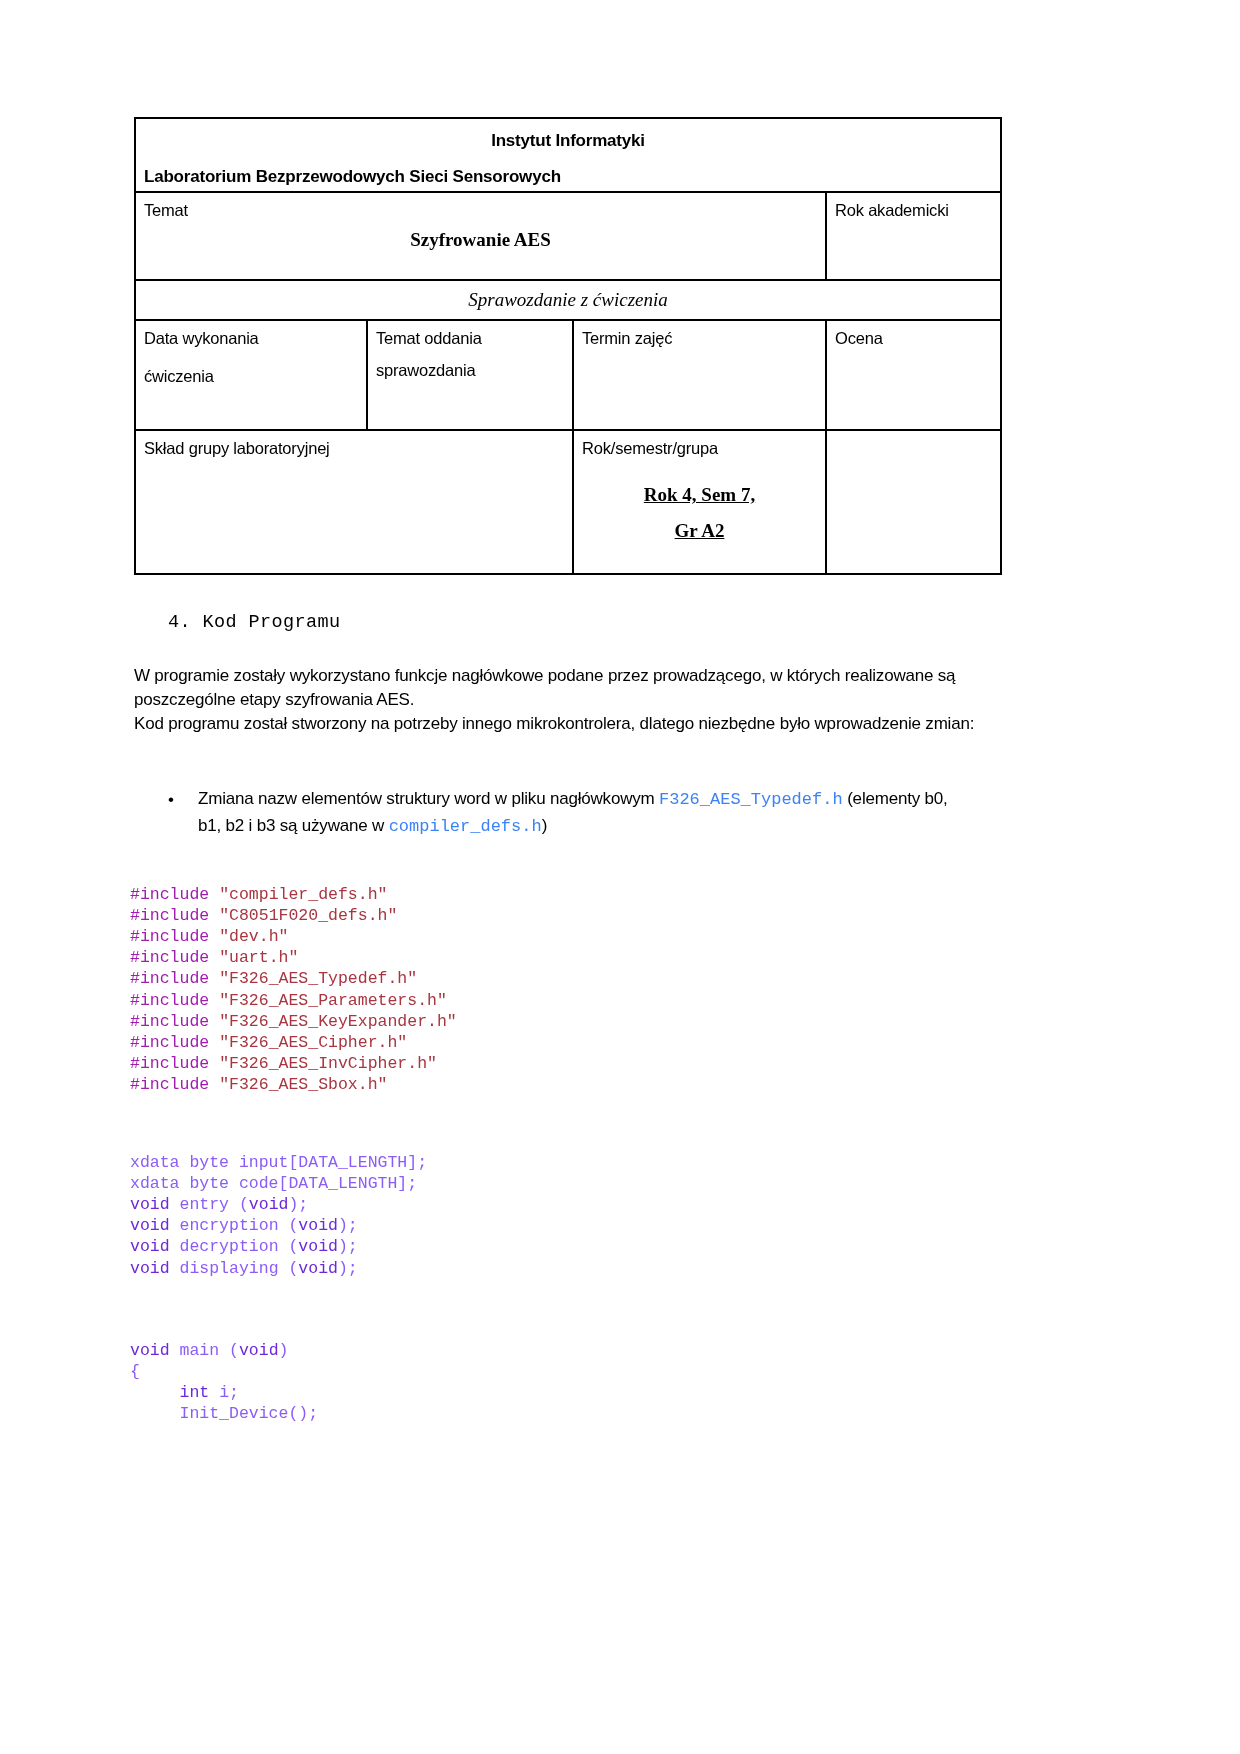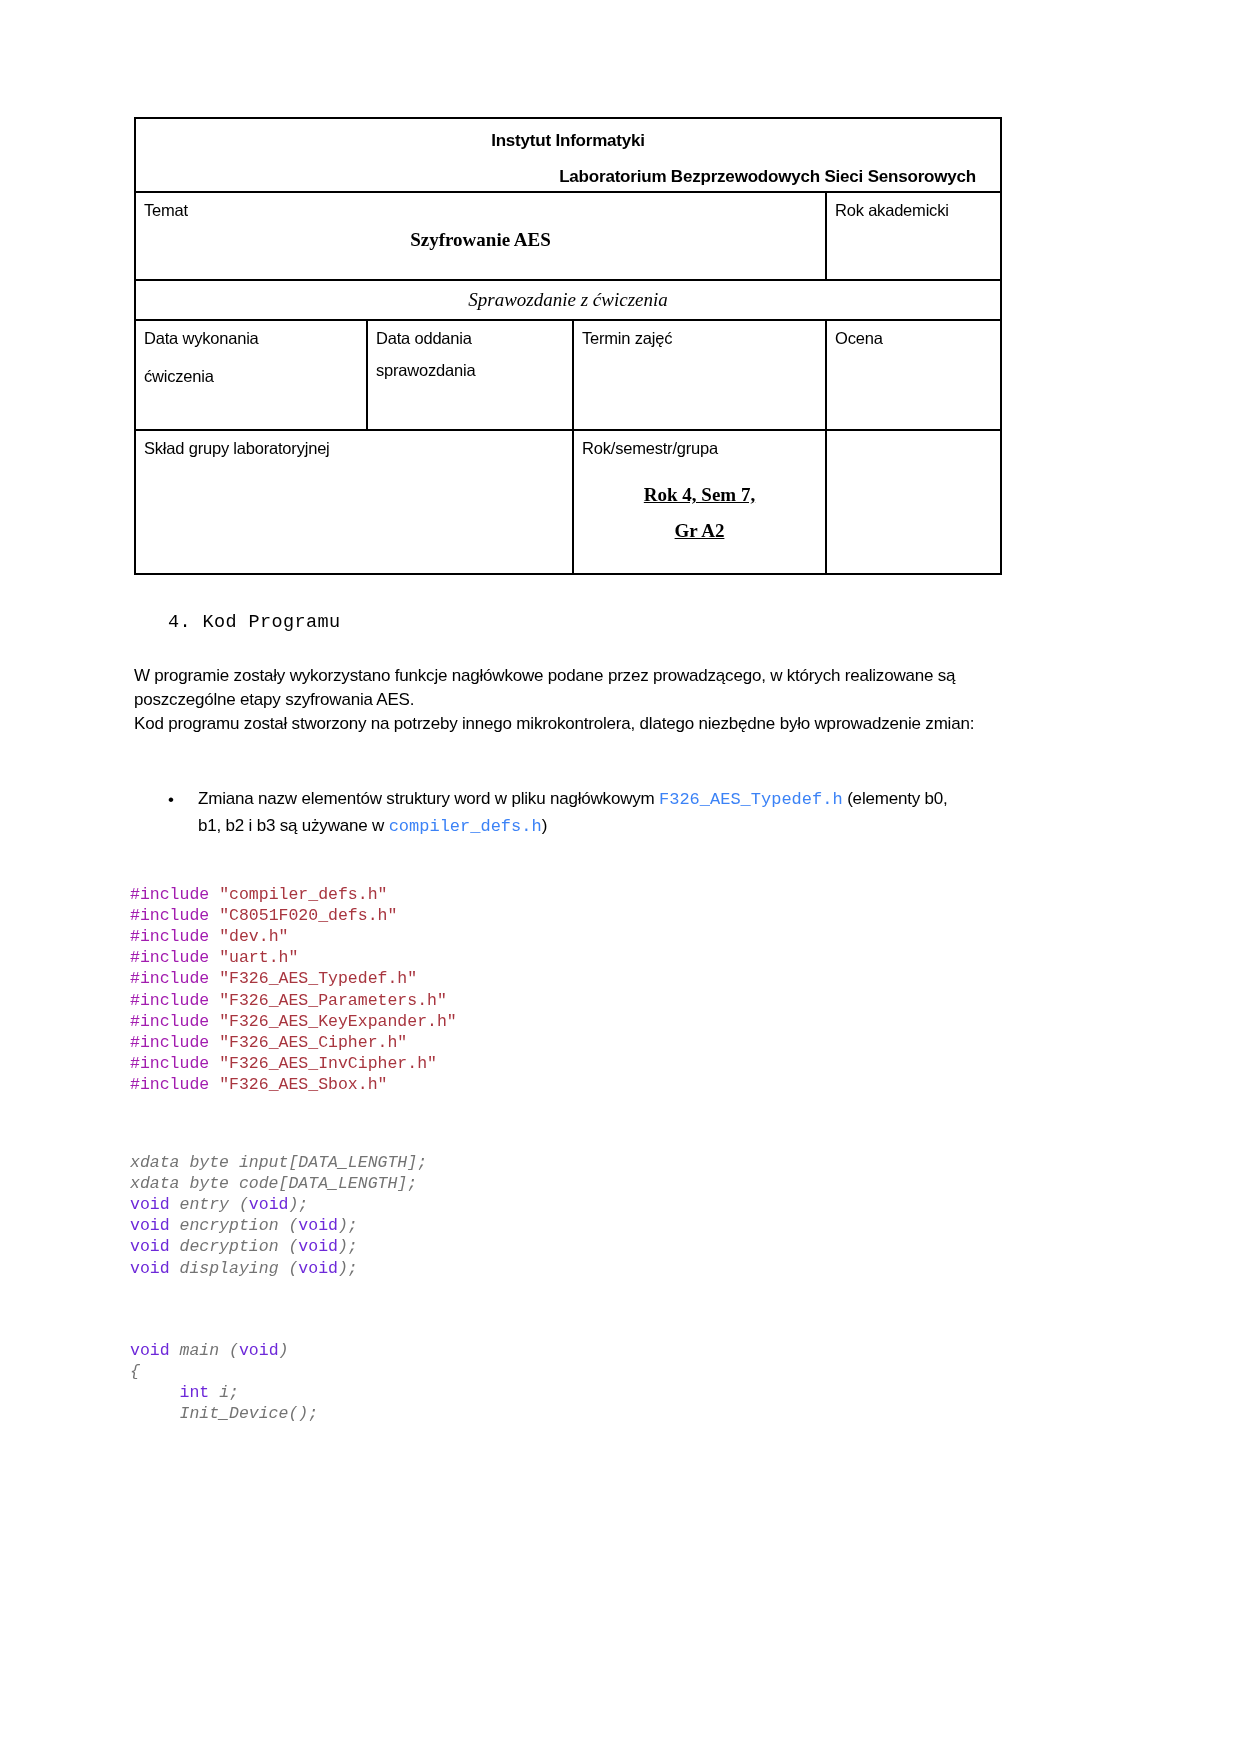--- a/index.html
+++ b/index.html
@@ -43,24 +43,24 @@
   }
 
   .title-band {
     text-align: center;
     font-weight: bold;
     font-size: 17px;
     padding: 12px 8px 6px 8px;
     letter-spacing: -0.2px;
   }
   .title-band2 {
-    text-align: right;
-    font-weight: bold;
-    font-size: 17px;
-    padding: 10px 24px 4px 8px;
+    text-align: left;
+    font-weight: bold;
+    font-size: 17px;
+    padding: 10px 12px 4px 8px;
     letter-spacing: -0.2px;
   }
   .title-band3 {
     text-align: center;
     font-family: "Liberation Serif", serif;
     font-style: italic;
     font-size: 19px;
     padding: 8px 8px 8px 8px;
   }
 
@@ -156,21 +156,21 @@
     line-height: 1.28;
     white-space: pre;
   }
   #code-includes { left: 130px; top: 884px; }
   #code-decls    { left: 130px; top: 1152px; }
   #code-main     { left: 130px; top: 1340px; }
 
   .k-pre   { color: #a21caf; }   
   .k-str   { color: #a8353f; }   
   .k-type  { color: #6d28d9; }   
-  .k-plain { color: #737373; font-style: italic; }
+  .k-plain { color: #8b5cf6; }
 </style>
 </head>
 <body>
 
 <div class="page">
 
   <table class="hdr-table">
     <colgroup>
       <col style="width:232px">
       <col style="width:206px">
@@ -205,21 +205,21 @@
         </td>
       </tr>
 
       <tr class="row-dates">
         <td>
           <div class="cell-pad lbl lbl-center">Data wykonania</div>
           <div class="lbl lbl-center" style="padding:10px 8px 0 8px;">ćwiczenia</div>
           <div class="cell-pad lbl"></div>
         </td>
         <td>
-          <div class="cell-pad lbl">Data oddania</div>
+          <div class="cell-pad lbl">Temat oddania</div>
           <div class="lbl" style="padding:4px 8px 0 8px;">sprawozdania</div>
           <div class="cell-pad lbl"></div>
         </td>
         <td>
           <div class="cell-pad lbl">Termin zajęć</div>
           <div class="cell-pad lbl"></div>
         </td>
         <td>
           <div class="cell-pad lbl">Ocena</div>
           <div class="cell-pad lbl"></div>

